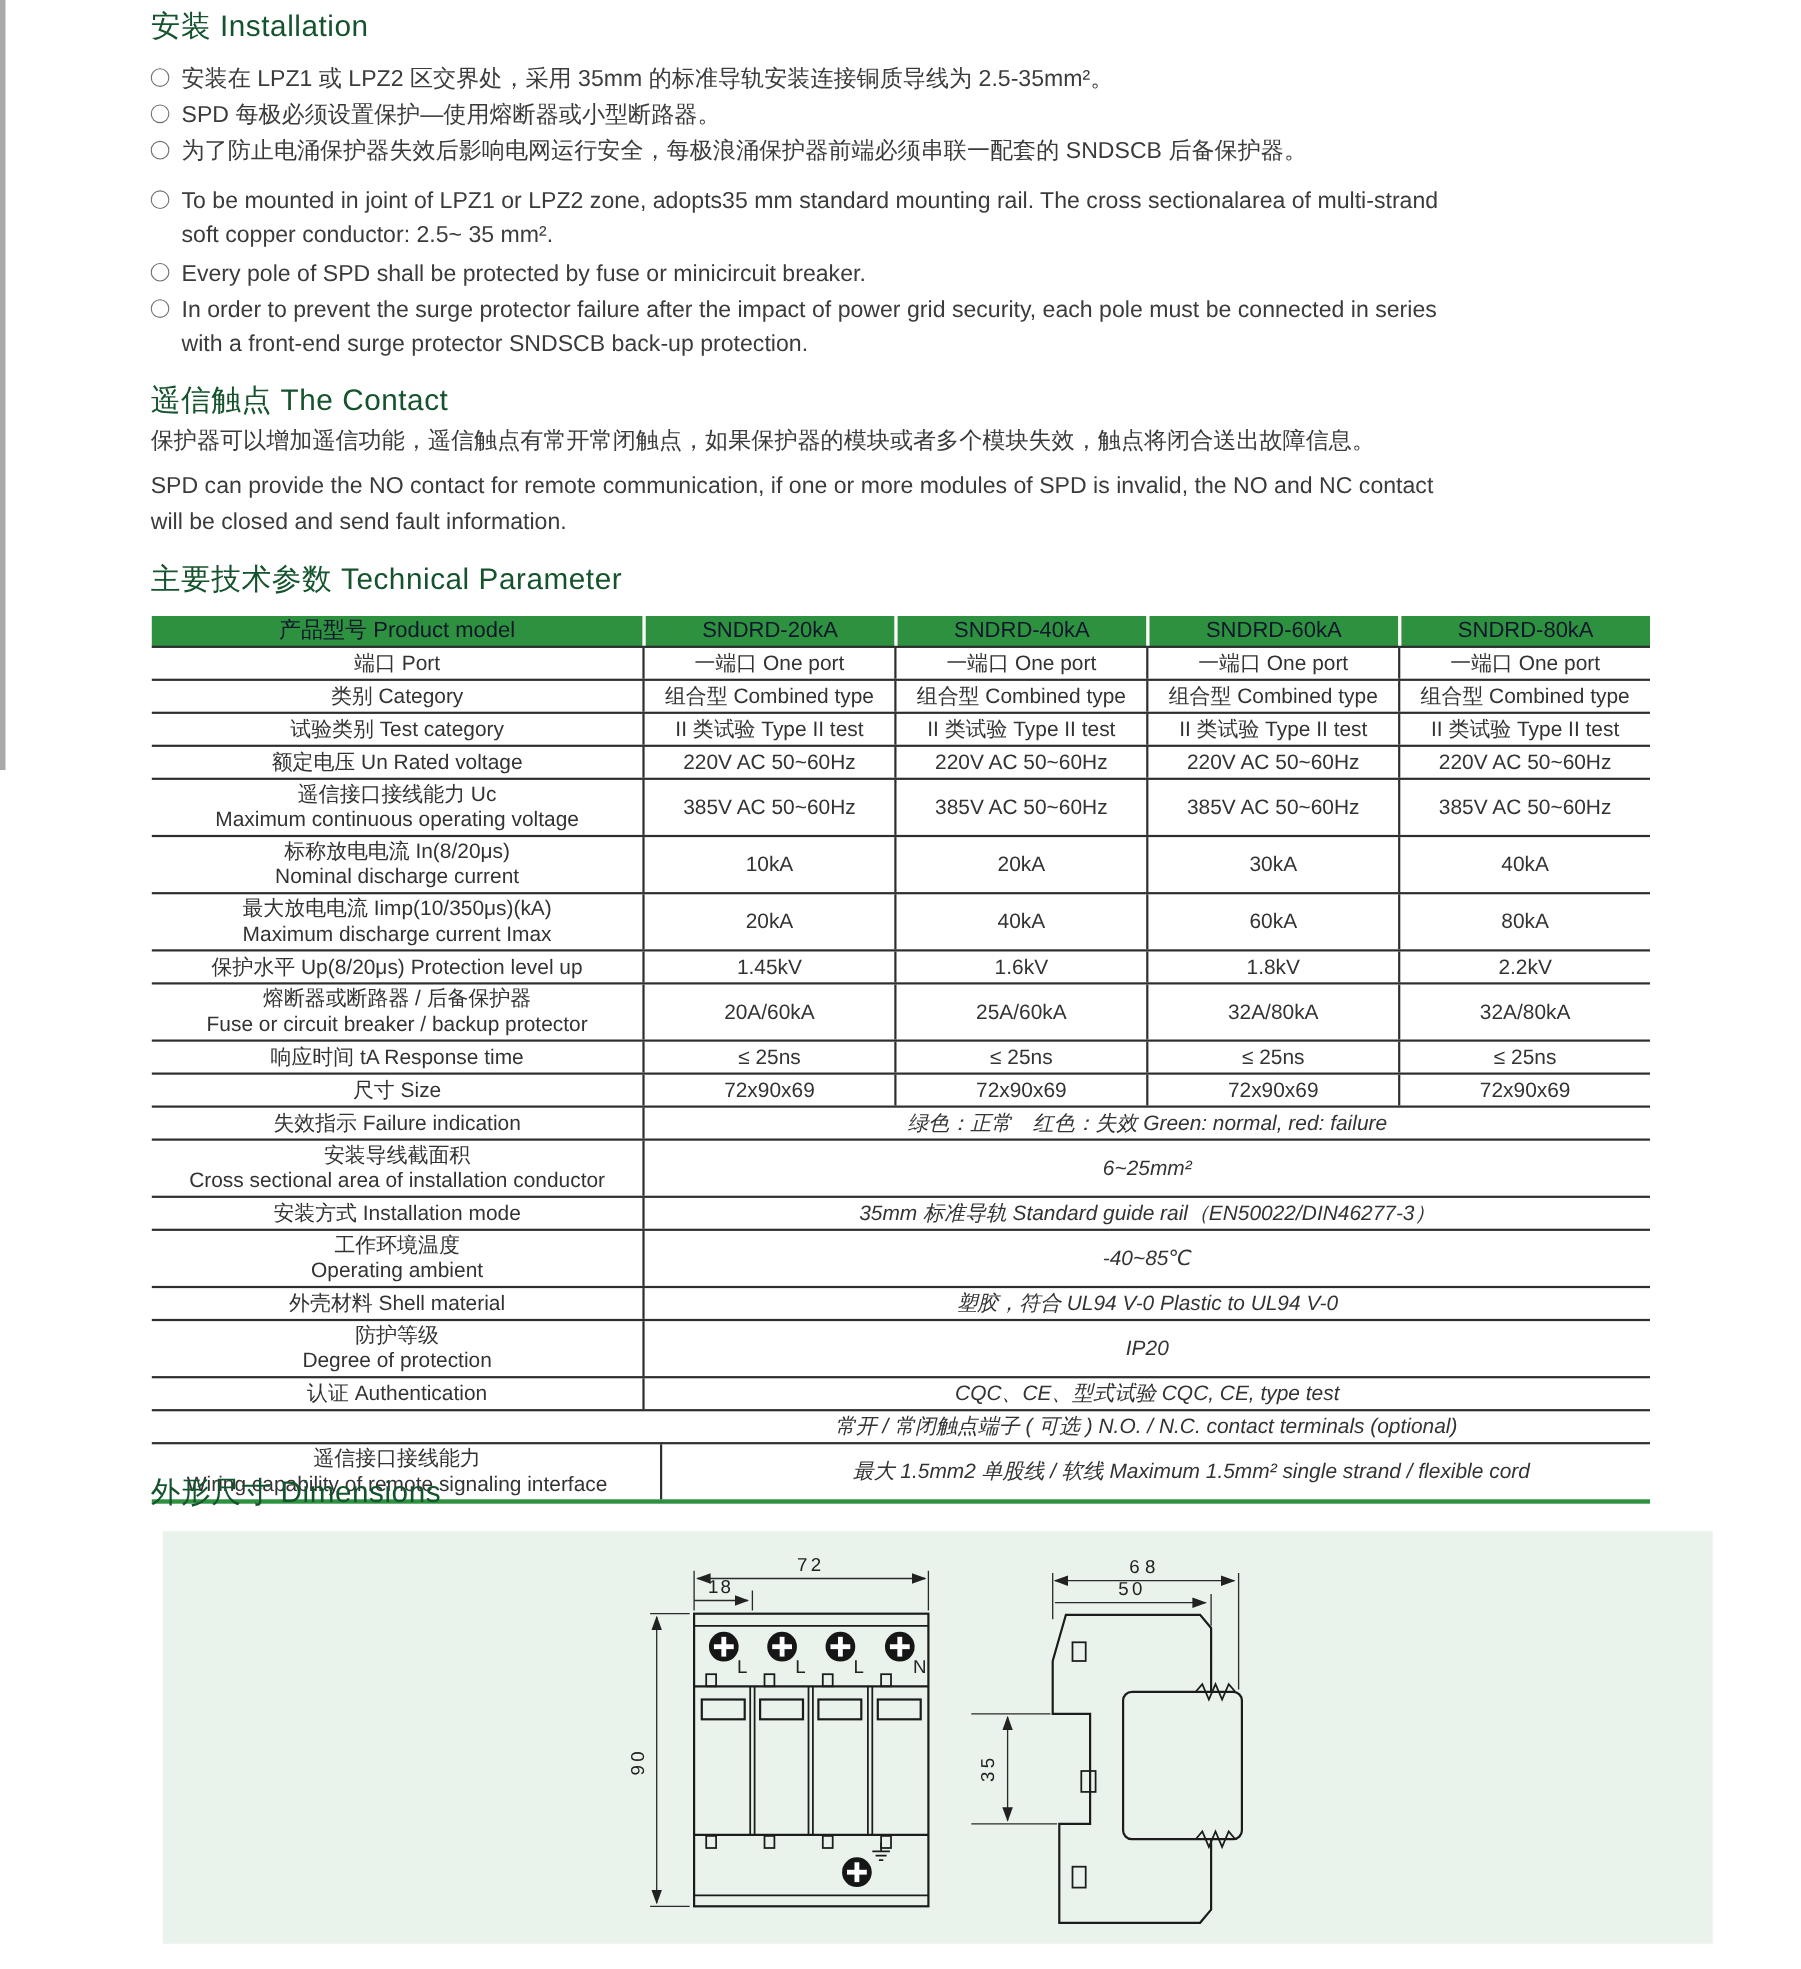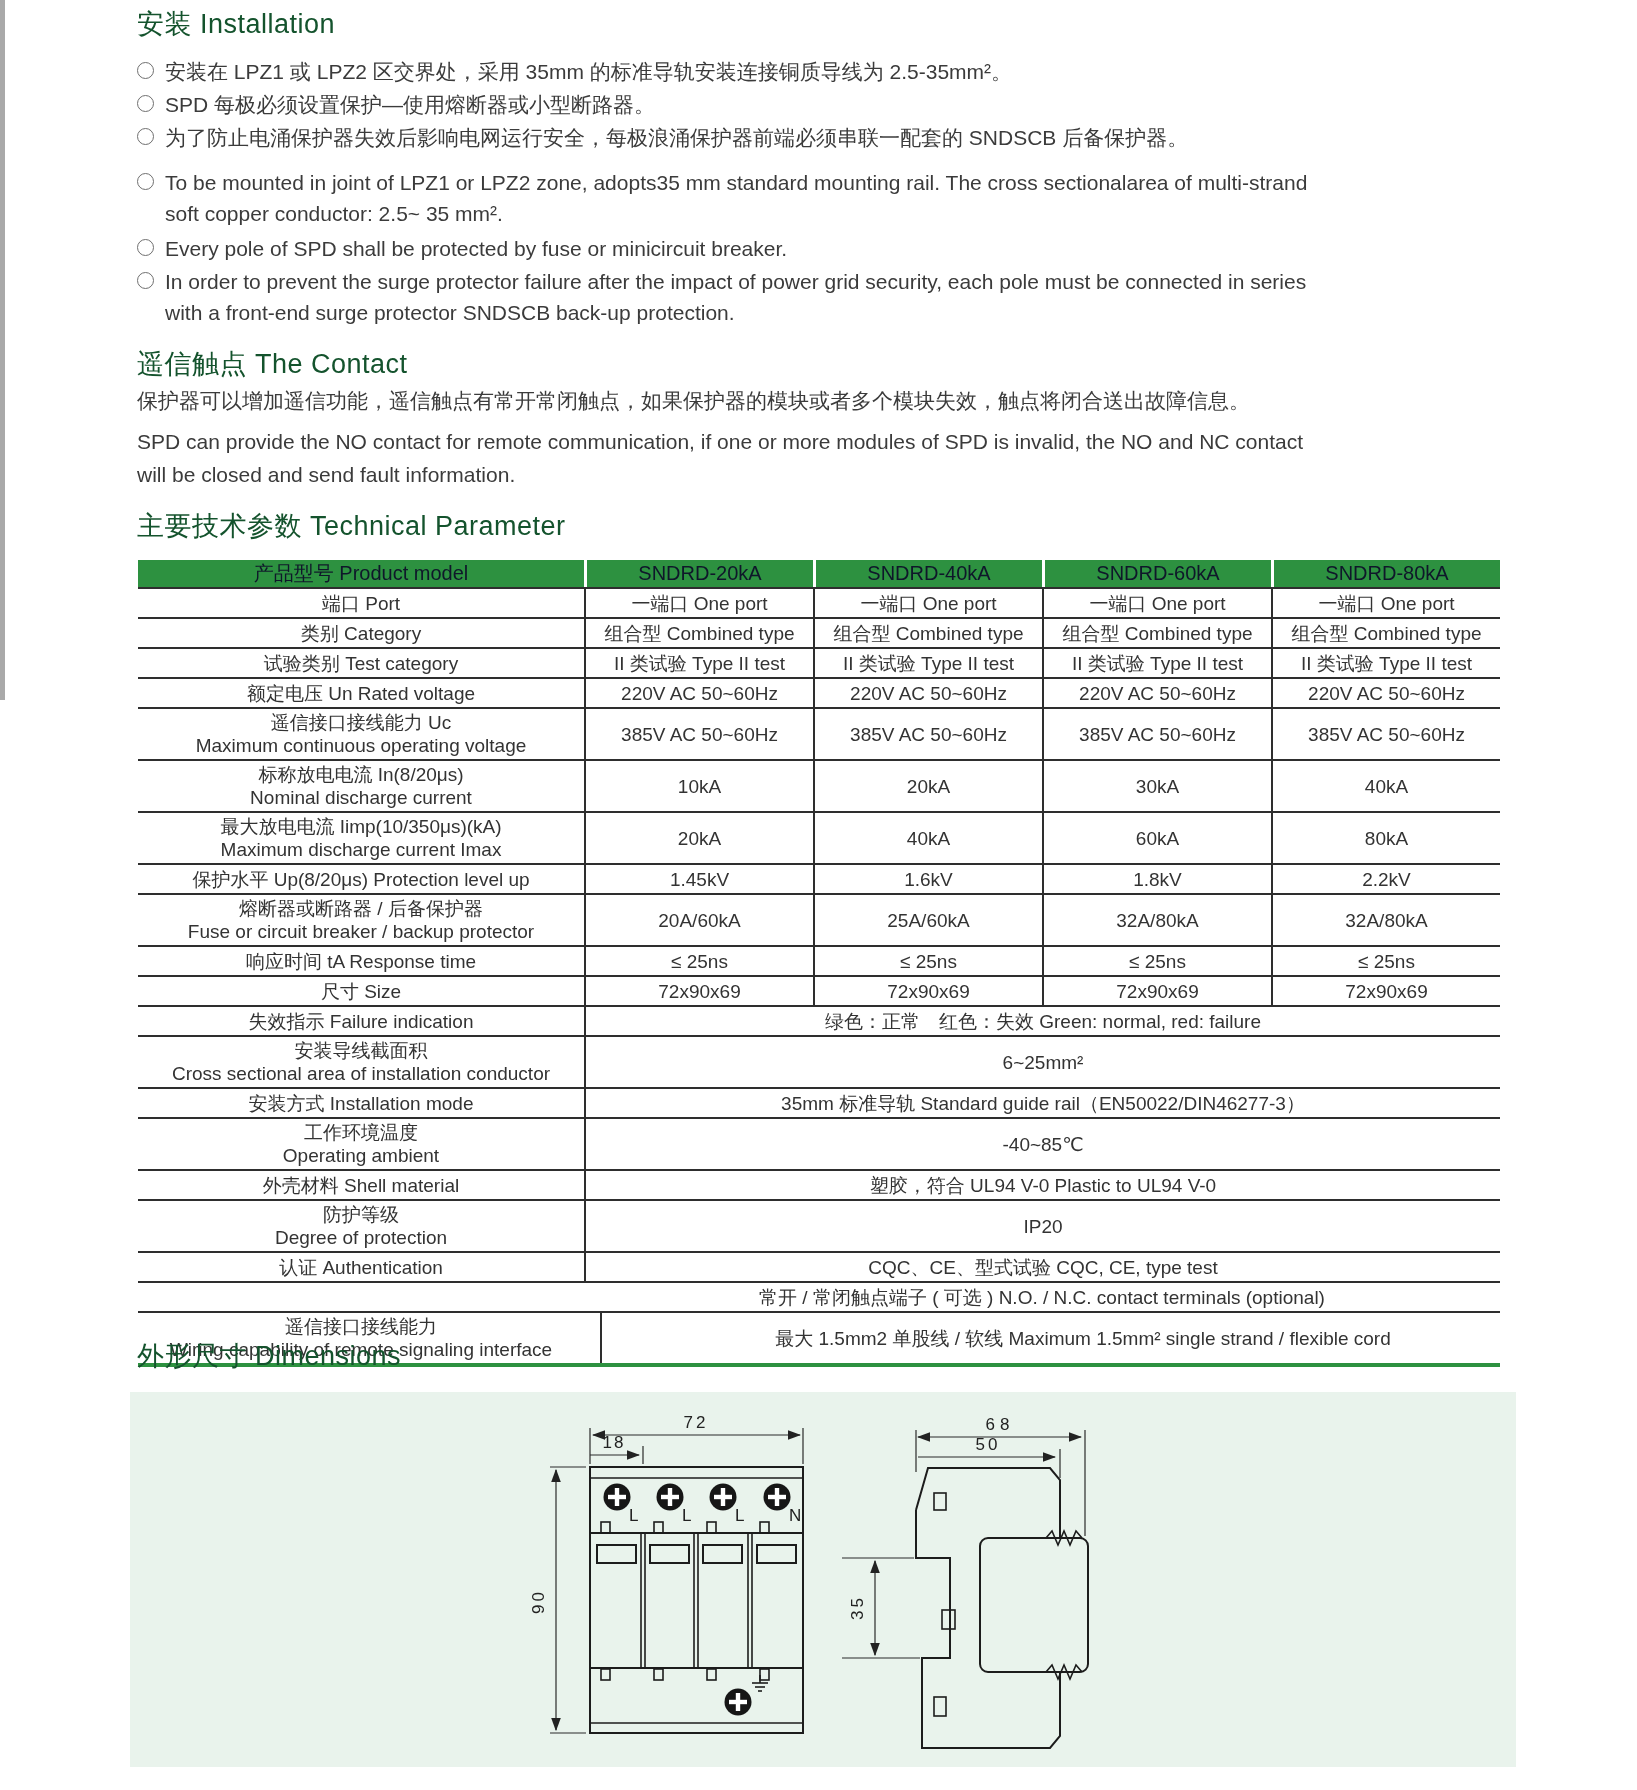--- a/index.html
+++ b/index.html
@@ -28,23 +28,23 @@
     display:flex;flex-direction:column;align-items:center;justify-content:center;
     text-align:center;font-size:19px;line-height:23px;color:#333;
     border-left:2px solid #2e2e2e;padding:0 4px;box-sizing:border-box;
   }
   .cell:first-child{border-left:none;}
   .sgl .cell{height:28px;}
   .dbl .cell{height:50px;}
   .thead{background:#2d9140;border-bottom:2px solid #2e2e2e;}
   .thead .cell{color:#0f172a;font-size:20px;height:27px;border-left:3px solid #ffffff;}
   .thead .cell:first-child{border-left:none;}
-  .cell.spanv{grid-column:2 / span 4;}
+  .cell.spanv{grid-column:2 / span 4;font-style:italic;}
   
-  .dim-panel{position:absolute;left:130px;top:1392px;width:1386px;height:375px;background:#e9f3ec;}
+  .dim-panel{position:absolute;left:148px;top:1392px;width:1386px;height:375px;background:#e9f3ec;padding-left:23px;}
   svg{display:block;}
   .oline{stroke:#1c1c1c;stroke-width:2;fill:none;}
   .oline-thin{stroke:#1c1c1c;stroke-width:1.6;fill:none;}
   .dline{stroke:#2a2a2a;stroke-width:1.2;fill:none;}
   .dimtxt{font-size:17px;fill:#222;font-family:"Liberation Sans","DejaVu Sans",sans-serif;}
 </style>
 </head>
 <body>
 
 <div class="edge-strip"></div>

